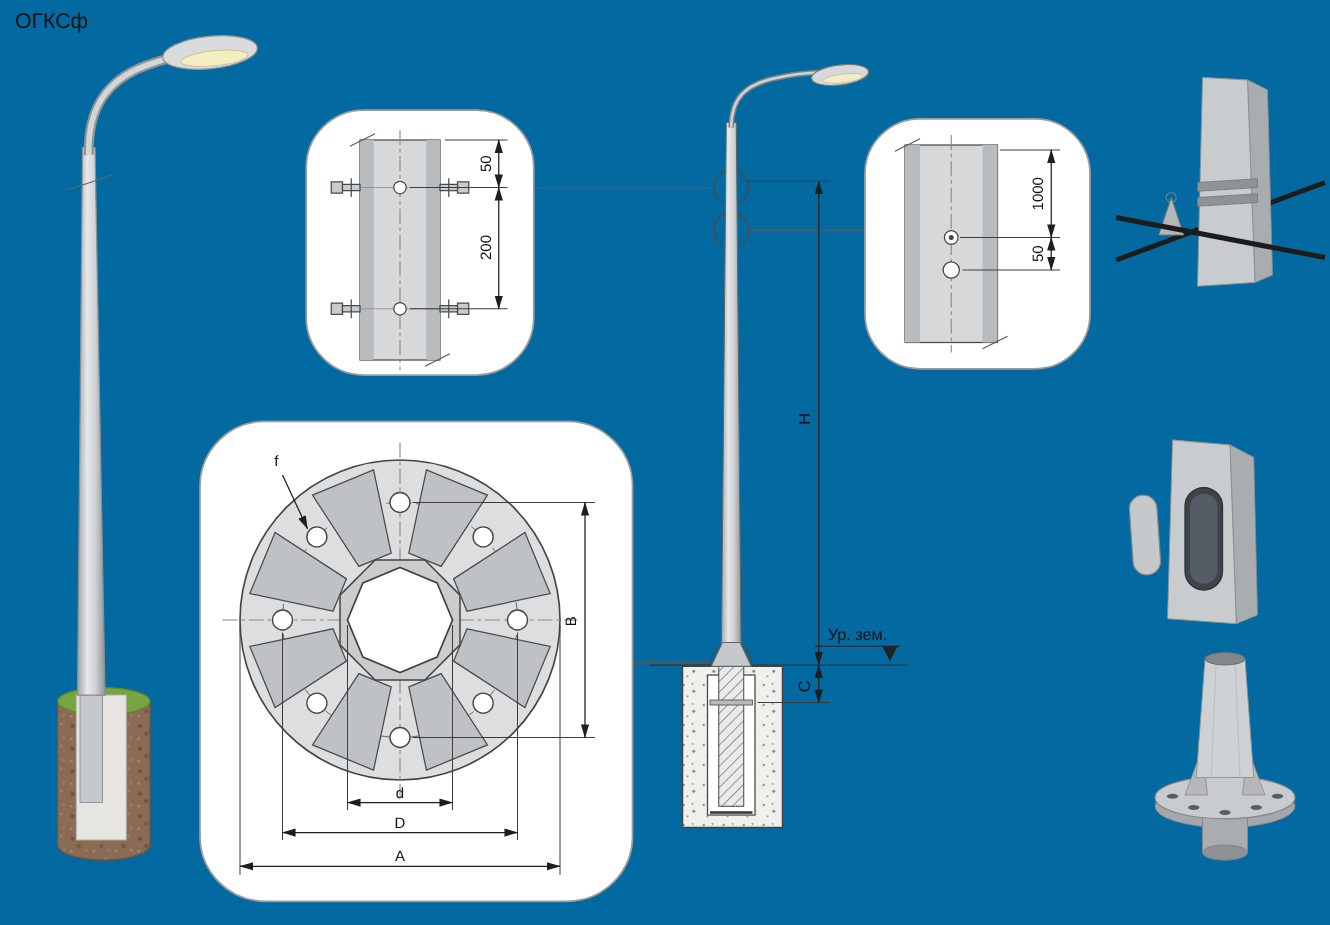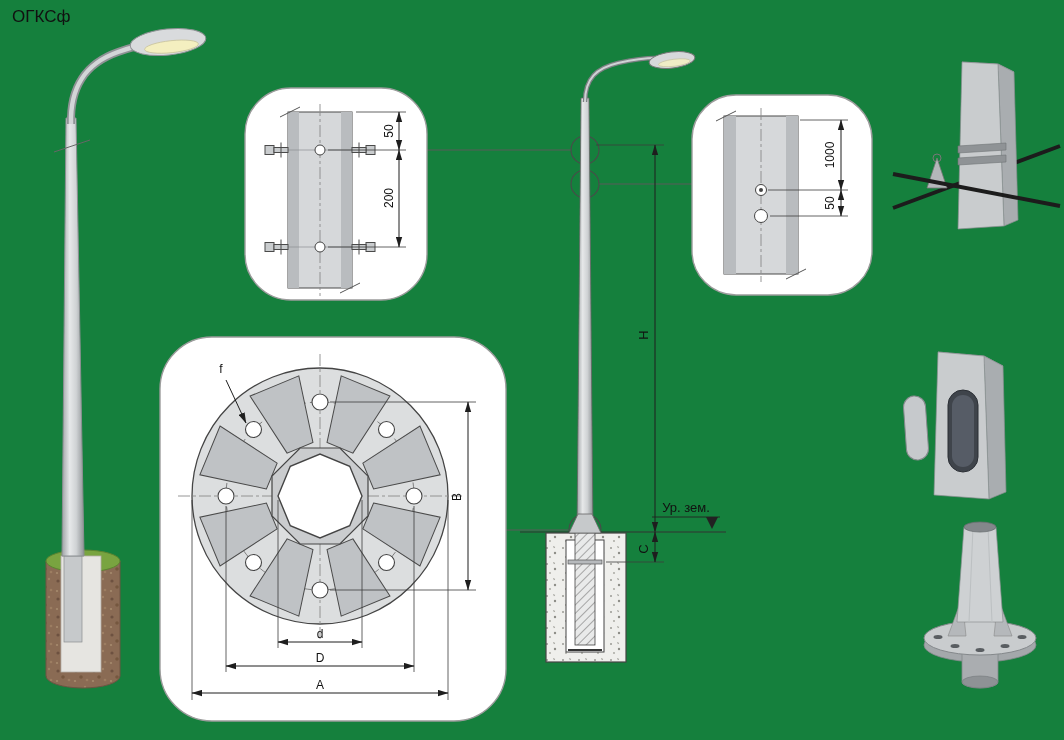--- a/index.html
+++ b/index.html
@@ -1,16 +1,16 @@
 <!DOCTYPE html>
 <html><head>
 <meta charset="utf-8">
 <style>
   html,body{margin:0;padding:0;background:#ffffff;}
-  .page{width:1064px;height:740px;position:relative;background:#15803d;outline:1px solid #c9c9c9;overflow:hidden;}
+  .page{width:1064px;height:740px;position:relative;background:#0369a1;outline:1px solid #c9c9c9;overflow:hidden;}
   svg{display:block;}
   svg text{font-family:"Liberation Sans","DejaVu Sans",sans-serif;fill:#111;}
   .title-txt{font-size:17px;}
   .dim{font-size:12px;}
   .dim-lg{font-size:13px;}
   .callout{fill:#fff;stroke:#9c9c9c;stroke-width:1.4;}
   .ext{stroke:#3c3c3c;stroke-width:0.8;}
   .dimline{stroke:#1e1e1e;stroke-width:1;fill:none;}
   .cl{stroke:#8a8a8a;stroke-width:0.9;stroke-dasharray:12 3 3 3;fill:none;}
   .conn{stroke:#5a5a5a;stroke-width:1;}

